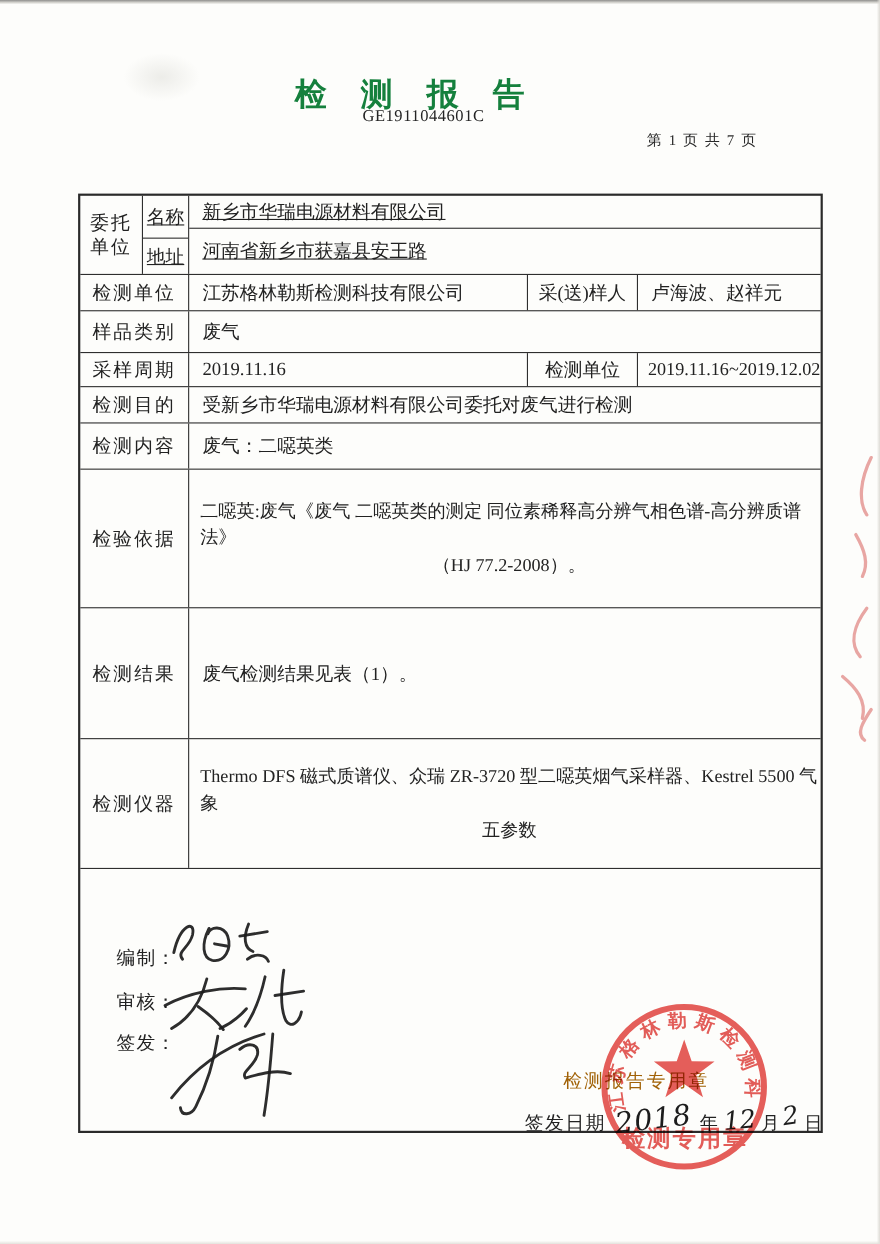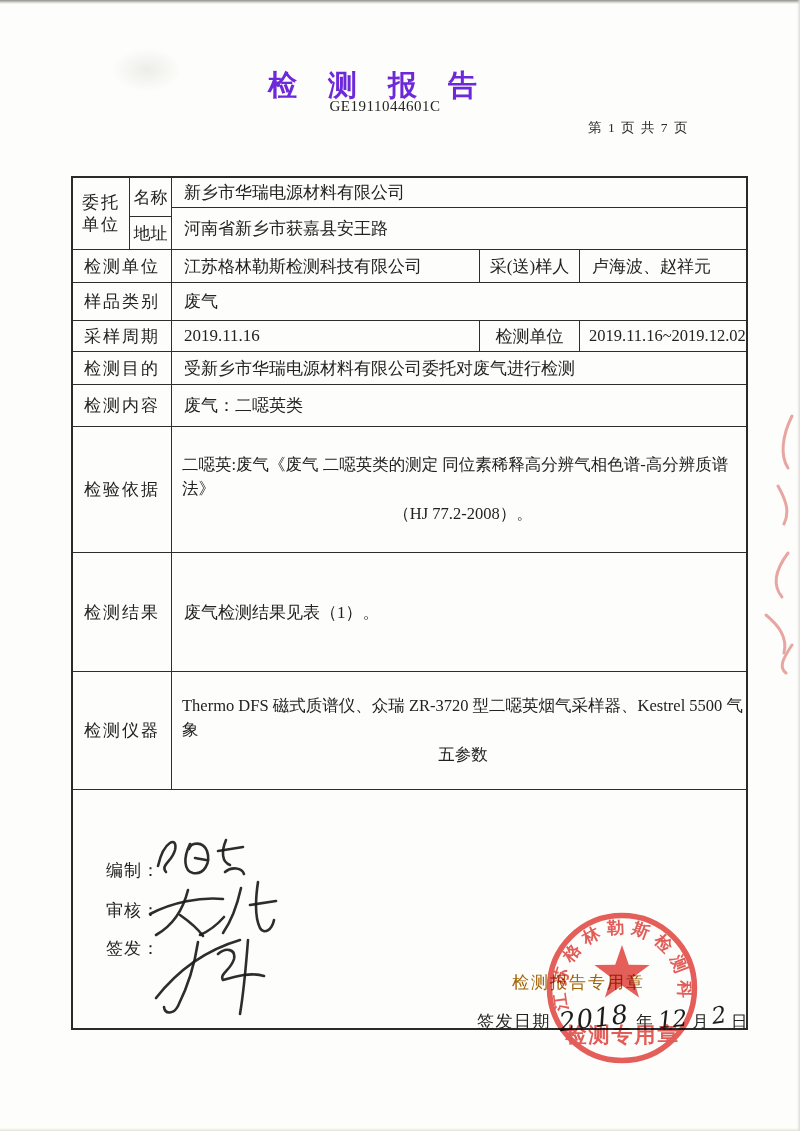--- a/index.html
+++ b/index.html
@@ -9,32 +9,32 @@
   }
   .page{position:relative;width:800px;height:1131px;background:#fdfdfb;overflow:hidden;}
   .edge-top{position:absolute;left:0;top:0;width:800px;height:4px;
     background:linear-gradient(#8f8f8c,#d8d7d2 60%,rgba(216,215,210,0));}
   .edge-right{position:absolute;right:0;top:0;width:3px;height:1131px;background:linear-gradient(90deg,rgba(220,218,212,0),#dddbd5);}
   .edge-bottom{position:absolute;left:0;bottom:0;width:800px;height:3px;background:linear-gradient(rgba(230,229,224,0),#e2e1db);}
   .fold-smudge{position:absolute;left:112px;top:48px;width:70px;height:44px;
     background:radial-gradient(ellipse at center,rgba(198,198,190,.30),rgba(198,198,190,0) 70%);}
 
   .abs{position:absolute;}
-  .title{left:268px;top:66px;font-size:29px;font-weight:bold;letter-spacing:31px;white-space:nowrap;color:#6d28d9;}
+  .title{left:268px;top:66px;font-size:29px;font-weight:bold;letter-spacing:31px;white-space:nowrap;color:#15803d;}
   .report-no{left:300px;top:98px;width:170px;text-align:center;font-size:15px;letter-spacing:.5px;color:#242424;}
   .page-info{left:588px;top:119px;font-size:13.5px;letter-spacing:1.5px;color:#2a2a2a;}
 
   .tbl{position:absolute;left:71px;top:176px;width:677px;height:854px;border:2px solid #2a2a2a;
        box-sizing:border-box;display:flex;flex-direction:column;background:transparent;}
   .row{display:flex;border-bottom:1.6px solid #2e2e2e;box-sizing:border-box;}
   .row.last{border-bottom:none;flex:1;}
   .lab{display:flex;align-items:center;justify-content:center;text-align:center;
        border-right:1.6px solid #2e2e2e;box-sizing:border-box;font-size:17px;letter-spacing:2px;color:#222;}
   .nosp{letter-spacing:0;}
-  .subcol{display:flex;flex-direction:column;box-sizing:border-box;}
+  .subcol{display:flex;flex-direction:column;box-sizing:border-box;text-decoration:underline;}
   .rb{border-right:1.6px solid #2e2e2e;}
   .bb{border-bottom:1.6px solid #2e2e2e;box-sizing:border-box;}
   .slab{display:flex;align-items:center;justify-content:center;font-size:17px;color:#222;}
   .val{display:flex;align-items:center;padding-left:12px;box-sizing:border-box;font-size:17px;color:#222;}
   .val.multi{flex-direction:column;justify-content:center;align-items:center;line-height:24.5px;padding-left:10px;padding-right:2px;font-size:16.5px;}
   .flex1{flex:1;}
 
   .sig-label{font-size:17px;letter-spacing:1px;color:#222;}
   .sigs{position:absolute;left:128px;top:818px;width:230px;height:200px;}
   .sigs path{fill:none;stroke:#1b1b1b;stroke-width:2.6;stroke-linecap:round;stroke-linejoin:round;opacity:.92;}

